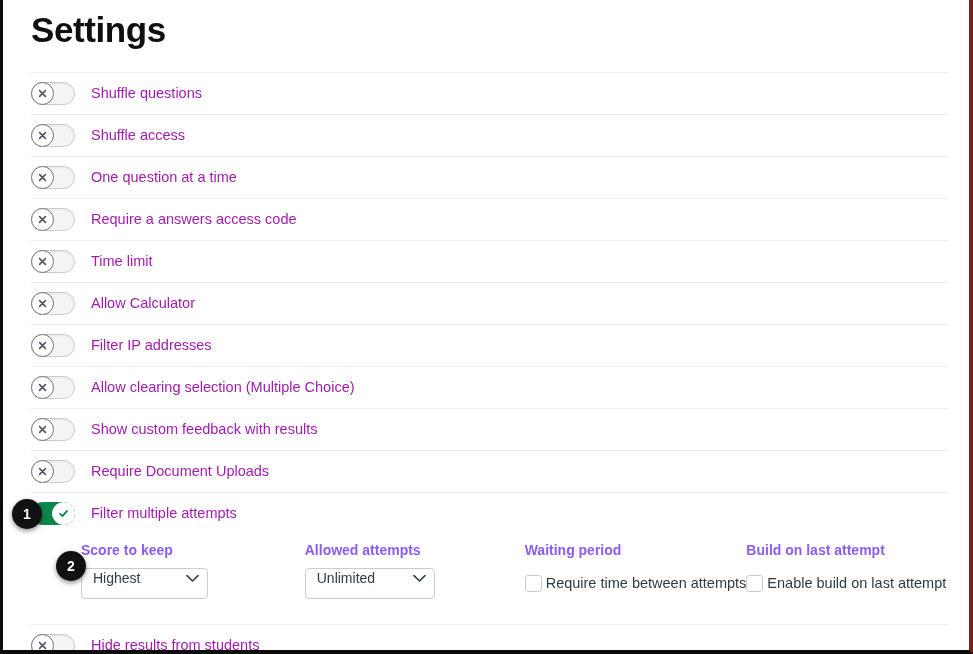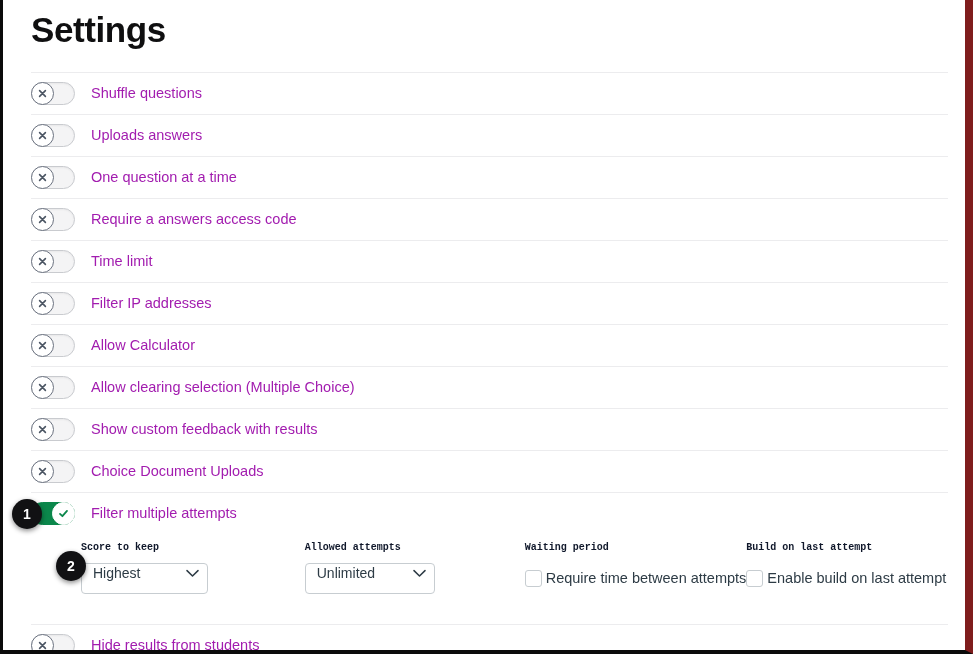--- a/index.html
+++ b/index.html
@@ -12,21 +12,21 @@
     -webkit-font-smoothing: antialiased;
   }
 
   #page {
     position: relative;
     width: 973px;
     height: 654px;
     box-sizing: border-box;
     background: #ffffff;
     border-left: 3px solid #0b0b0b;
-    border-right: 8px solid #7f1d1d;
+    border-right: 4px solid #7f1d1d;
     border-bottom: 4px solid #0b0b0b;
     overflow: hidden;
   }
 
   
   .page-title {
     position: absolute;
     left: 28px;
     top: 8px;
     font-size: 35px;
@@ -117,26 +117,25 @@
     display: flex;
     align-items: flex-start;
   }
   .opt-col { position: relative; }
   .opt-col.c1 { width: 233px; padding-top: 8px; }
   .opt-col.c2 { width: 229px; padding-top: 8px; }
   .opt-col.c3 { width: 228px; padding-top: 8px; }
   .opt-col.c4 { width: 210px; padding-top: 8px; }
 
   .opt-heading {
-    font-size: 10px;
+    font-size: 14px;
     font-weight: bold;
-    color: #0f172a;
+    color: #8b5cf6;
     margin-bottom: 10px;
     white-space: nowrap;
-    font-family: Liberation Mono, monospace;
   }
 
   
   .select {
     position: relative;
     width: 127px;
     height: 31px;
     border: 1px solid #c7cdd1;
     border-radius: 4px;
     background: #ffffff;
@@ -218,21 +217,21 @@
     </div>
 
     <div class="setting-row">
       <div class="toggle">
         <span class="knob">
           <svg width="11" height="11" viewBox="0 0 11 11">
               <path d="M2.6 2.6 L8.4 8.4 M8.4 2.6 L2.6 8.4" stroke="#4b5563" stroke-width="1.6" stroke-linecap="round" fill="none"></path>
             </svg>
         </span>
       </div>
-      <span class="setting-label">Uploads answers</span>
+      <span class="setting-label">Shuffle access</span>
     </div>
 
     <div class="setting-row">
       <div class="toggle">
         <span class="knob">
           <svg width="11" height="11" viewBox="0 0 11 11">
               <path d="M2.6 2.6 L8.4 8.4 M8.4 2.6 L2.6 8.4" stroke="#4b5563" stroke-width="1.6" stroke-linecap="round" fill="none"></path>
             </svg>
         </span>
       </div>
@@ -262,42 +261,42 @@
     </div>
 
     <div class="setting-row">
       <div class="toggle">
         <span class="knob">
           <svg width="11" height="11" viewBox="0 0 11 11">
               <path d="M2.6 2.6 L8.4 8.4 M8.4 2.6 L2.6 8.4" stroke="#4b5563" stroke-width="1.6" stroke-linecap="round" fill="none"></path>
             </svg>
         </span>
       </div>
+      <span class="setting-label">Allow Calculator</span>
+    </div>
+
+    <div class="setting-row">
+      <div class="toggle">
+        <span class="knob">
+          <svg width="11" height="11" viewBox="0 0 11 11">
+              <path d="M2.6 2.6 L8.4 8.4 M8.4 2.6 L2.6 8.4" stroke="#4b5563" stroke-width="1.6" stroke-linecap="round" fill="none"></path>
+            </svg>
+        </span>
+      </div>
       <span class="setting-label">Filter IP addresses</span>
     </div>
 
     <div class="setting-row">
       <div class="toggle">
         <span class="knob">
           <svg width="11" height="11" viewBox="0 0 11 11">
               <path d="M2.6 2.6 L8.4 8.4 M8.4 2.6 L2.6 8.4" stroke="#4b5563" stroke-width="1.6" stroke-linecap="round" fill="none"></path>
             </svg>
         </span>
       </div>
-      <span class="setting-label">Allow Calculator</span>
-    </div>
-
-    <div class="setting-row">
-      <div class="toggle">
-        <span class="knob">
-          <svg width="11" height="11" viewBox="0 0 11 11">
-              <path d="M2.6 2.6 L8.4 8.4 M8.4 2.6 L2.6 8.4" stroke="#4b5563" stroke-width="1.6" stroke-linecap="round" fill="none"></path>
-            </svg>
-        </span>
-      </div>
       <span class="setting-label">Allow clearing selection (Multiple Choice)</span>
     </div>
 
     <div class="setting-row">
       <div class="toggle">
         <span class="knob">
           <svg width="11" height="11" viewBox="0 0 11 11">
               <path d="M2.6 2.6 L8.4 8.4 M8.4 2.6 L2.6 8.4" stroke="#4b5563" stroke-width="1.6" stroke-linecap="round" fill="none"></path>
             </svg>
         </span>
@@ -306,21 +305,21 @@
     </div>
 
     <div class="setting-row">
       <div class="toggle">
         <span class="knob">
           <svg width="11" height="11" viewBox="0 0 11 11">
               <path d="M2.6 2.6 L8.4 8.4 M8.4 2.6 L2.6 8.4" stroke="#4b5563" stroke-width="1.6" stroke-linecap="round" fill="none"></path>
             </svg>
         </span>
       </div>
-      <span class="setting-label">Choice Document Uploads</span>
+      <span class="setting-label">Require Document Uploads</span>
     </div>
 
     <div class="setting-row">
       <div class="toggle on">
         <span class="knob">
           <svg width="13" height="13" viewBox="0 0 13 13">
               <path d="M3 6.9 L5.4 9.2 L10 3.9" stroke="#0b874b" stroke-width="1.8" stroke-linecap="round" stroke-linejoin="round" fill="none"></path>
             </svg>
         </span>
       </div>

